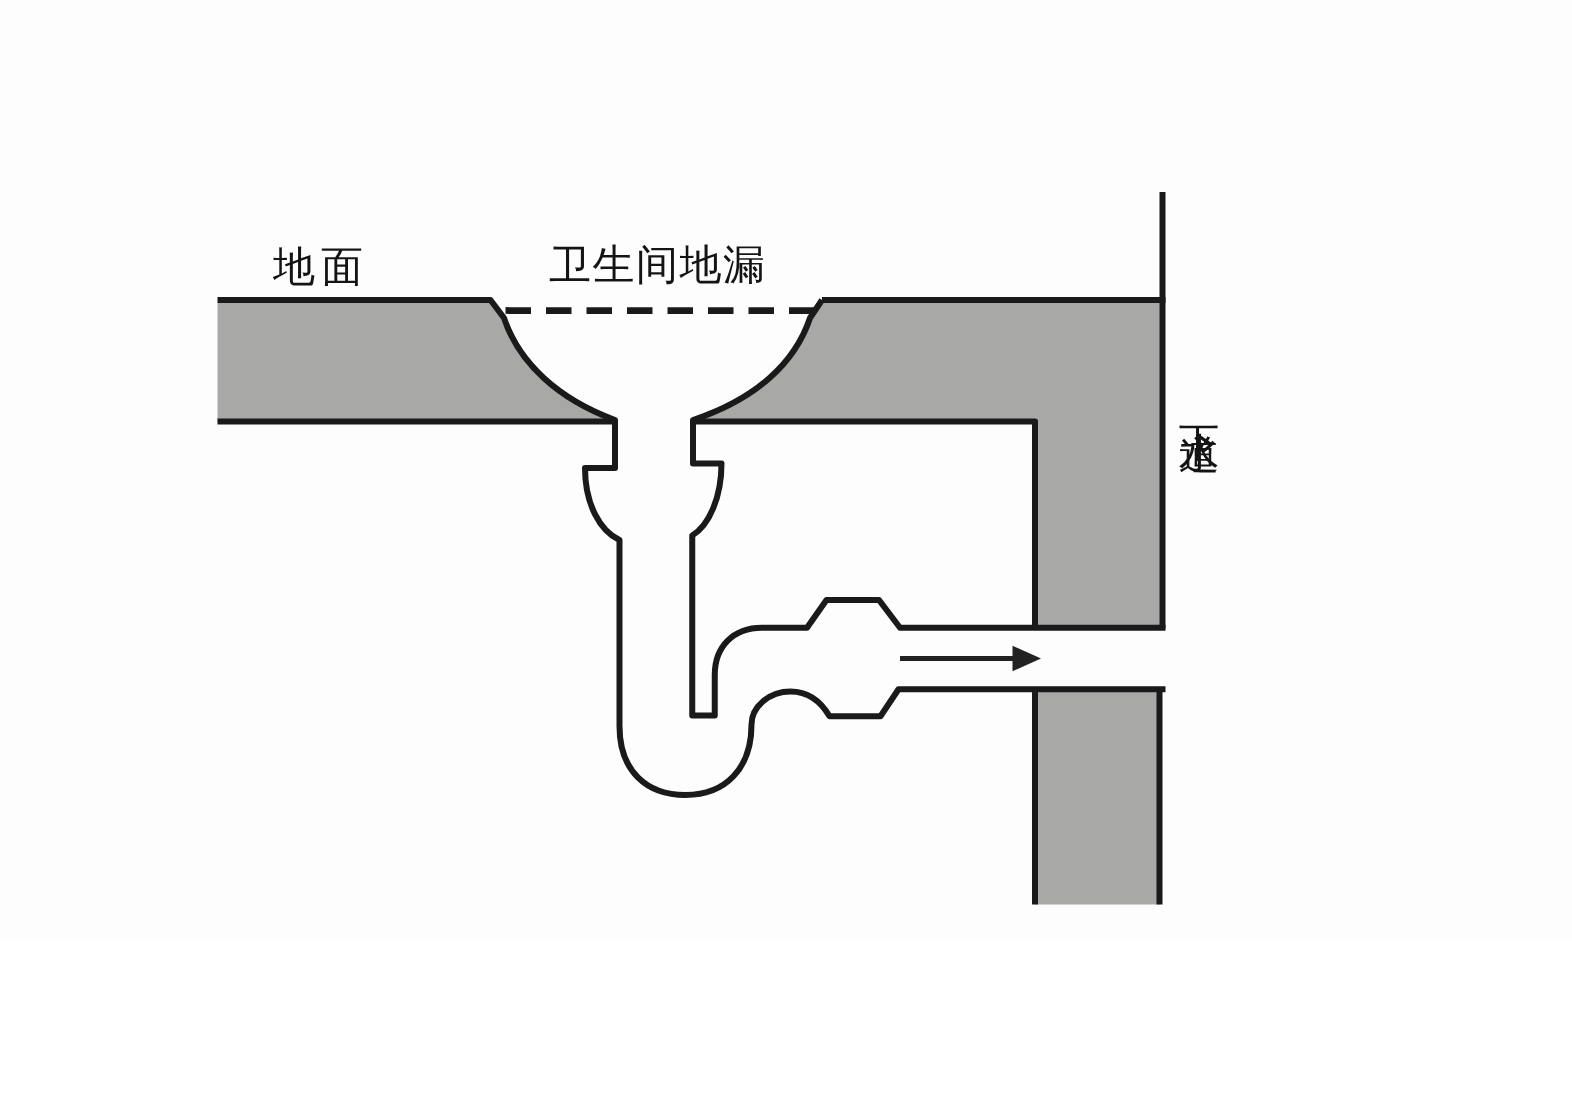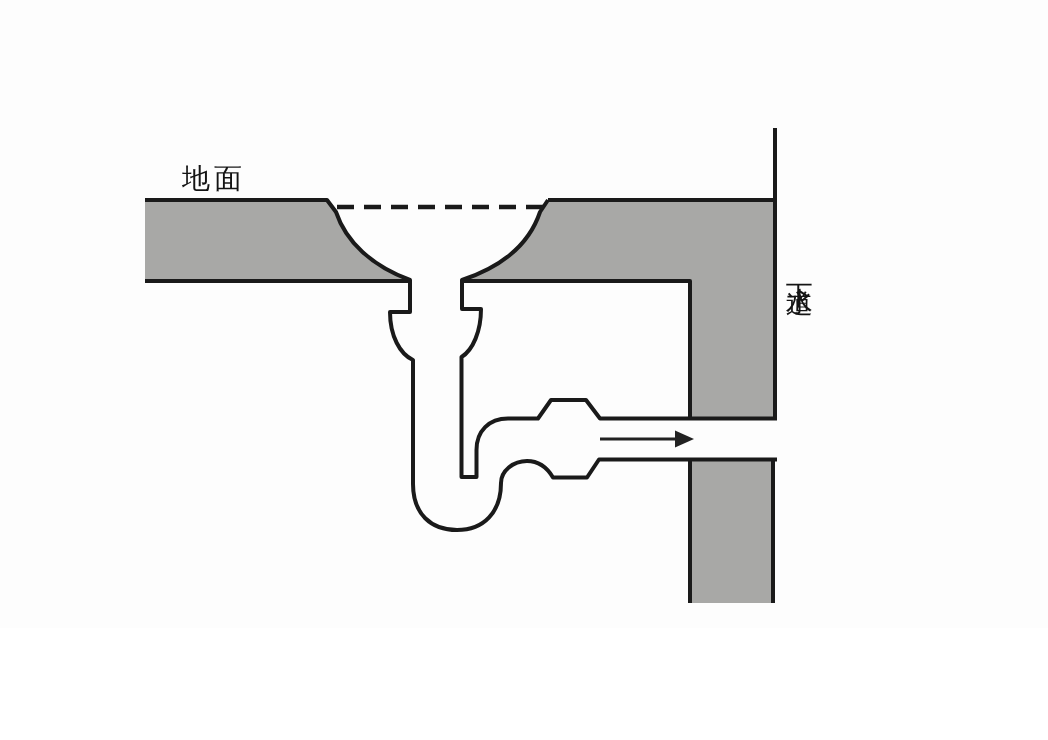--- a/index.html
+++ b/index.html
@@ -97,16 +97,17 @@
     </g>
 
     <g>
       <line x1="600" y1="439" x2="676" y2="439" stroke-width="3.2" stroke="#222222"></line>
       <polygon points="675,430.5 694,439 675,447.5" fill="#222222"></polygon>
     </g>
   </svg>
 
   <div class="label label-ground">地面</div>
 
+  <div class="label label-floor-drain">卫生间地漏</div>
 
   <div class="label label-sewer">下水道</div>
 
 </div>
 
 </body></html>

